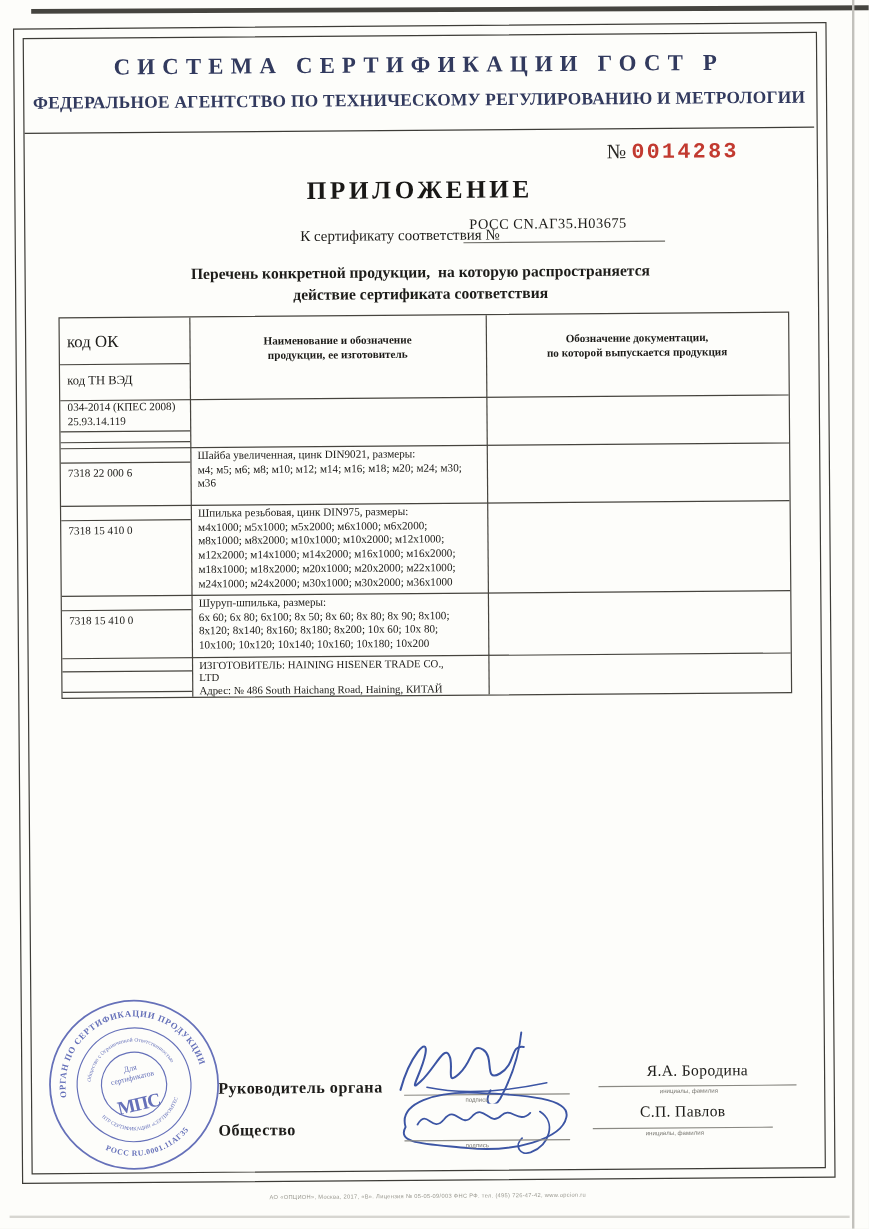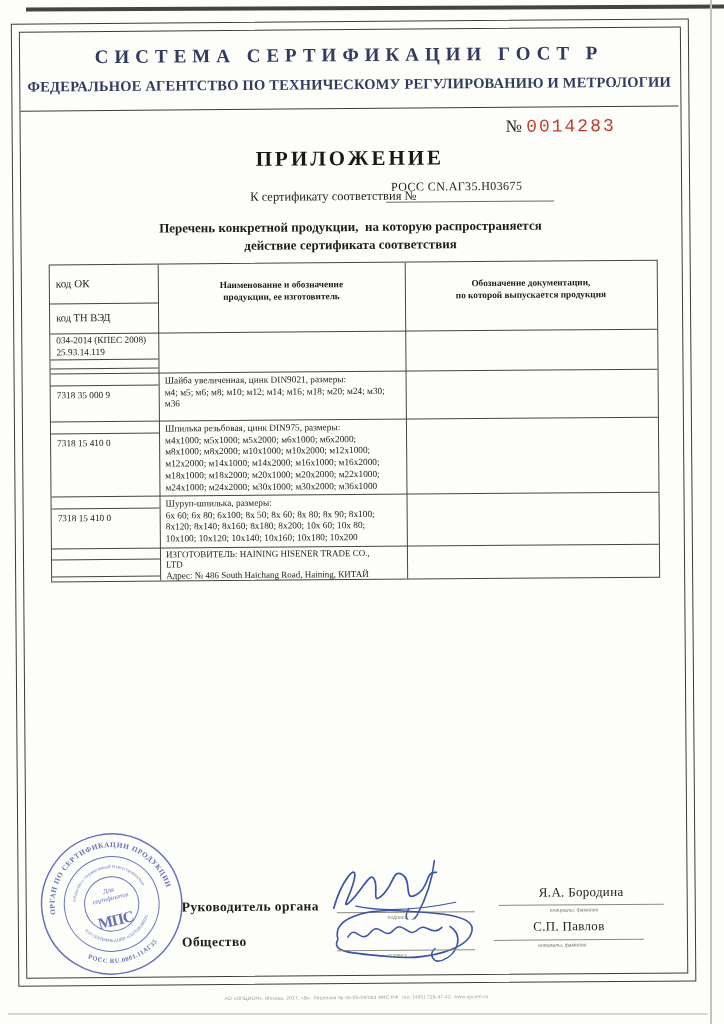--- a/index.html
+++ b/index.html
@@ -31,21 +31,21 @@
     position:absolute;left:23px;top:44px;width:658px;text-align:center;
     font-weight:bold;font-size:19px;letter-spacing:6px;color:#323a5e;
   }
   .hdr2{
     position:absolute;left:23px;top:76px;width:658px;text-align:center;
     font-weight:bold;font-size:14.5px;letter-spacing:0.2px;color:#323a5e;
   }
   .blank-no{position:absolute;left:508px;top:118px;font-size:17px;color:#2a2925;}
   .blank-no .digits{
     font-family:"Liberation Mono","DejaVu Sans Mono",monospace;
-    font-weight:normal;color:#c23a30;font-size:18px;letter-spacing:2px;
+    font-weight:bold;color:#c23a30;font-size:18px;letter-spacing:2px;
   }
   .title{
     position:absolute;left:23px;top:146px;width:658px;text-align:center;
     font-weight:bold;font-size:21px;letter-spacing:3px;color:#191816;
   }
   .cert-label{position:absolute;left:252px;top:189px;font-size:12.5px;}
   .cert-value{position:absolute;left:393px;top:180px;font-size:12px;letter-spacing:0.4px;}
   .cert-line{position:absolute;left:388px;top:202px;width:168px;height:1px;background:#6b6a64;}
   .subtitle1{position:absolute;left:23px;top:219px;width:658px;text-align:center;font-weight:bold;font-size:13px;white-space:pre;}
   .subtitle2{position:absolute;left:23px;top:237px;width:658px;text-align:center;font-weight:bold;font-size:13px;}
@@ -120,31 +120,31 @@
 
       <div class="c1line" style="top:38px"></div>
       <div class="c1line" style="top:94px"></div>
       <div class="c1line" style="top:103px"></div>
       <div class="c1line" style="top:120px"></div>
       <div class="c1line" style="top:168px"></div>
       <div class="c1line" style="top:243px"></div>
       <div class="c1line" style="top:294px"></div>
       <div class="c1line" style="top:311px"></div>
 
-      <div class="cell" style="left:6px;top:12px;font-size:11px">код ОК</div>
+      <div class="cell" style="left:6px;top:12px;font-size:14px">код ОК</div>
       <div class="cell" style="left:6px;top:46px;font-size:10.5px">код ТН ВЭД</div>
       <div class="cell th pre" style="left:108px;top:16px;width:247px">Наименование и обозначение
 продукции, ее изготовитель</div>
       <div class="cell th pre" style="left:355px;top:16px;width:252px">Обозначение документации,
 по которой выпускается продукция</div>
 
       <div class="cell code pre" style="left:6px;top:70px;width:100px">034-2014 (КПЕС 2008)
 25.93.14.119</div>
 
-      <div class="cell code" style="left:6px;top:125px">7318 35 000 9</div>
+      <div class="cell code" style="left:6px;top:125px">7318 22 000 6</div>
       <div class="cell pre" style="left:114px;top:111px;width:238px">Шайба увеличенная, цинк DIN9021, размеры:
 м4; м5; м6; м8; м10; м12; м14; м16; м18; м20; м24;  м30;
 м36</div>
 
       <div class="cell code" style="left:6px;top:173px">7318 15 410 0</div>
       <div class="cell pre" style="left:114px;top:159px;width:238px">Шпилька резьбовая, цинк DIN975, размеры:
 м4х1000; м5х1000; м5х2000; м6х1000; м6х2000;
 м8х1000; м8х2000; м10х1000; м10х2000; м12х1000;
 м12х2000; м14х1000; м14х2000; м16х1000; м16х2000;
 м18х1000; м18х2000; м20х1000; м20х2000; м22х1000;

